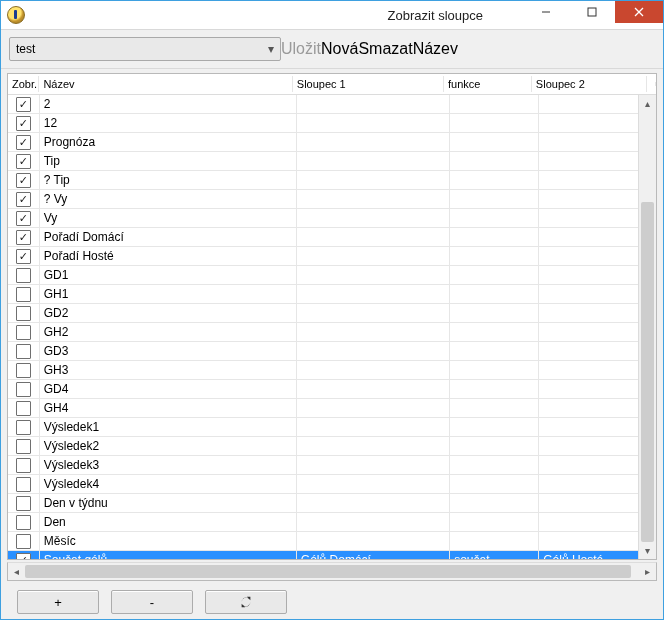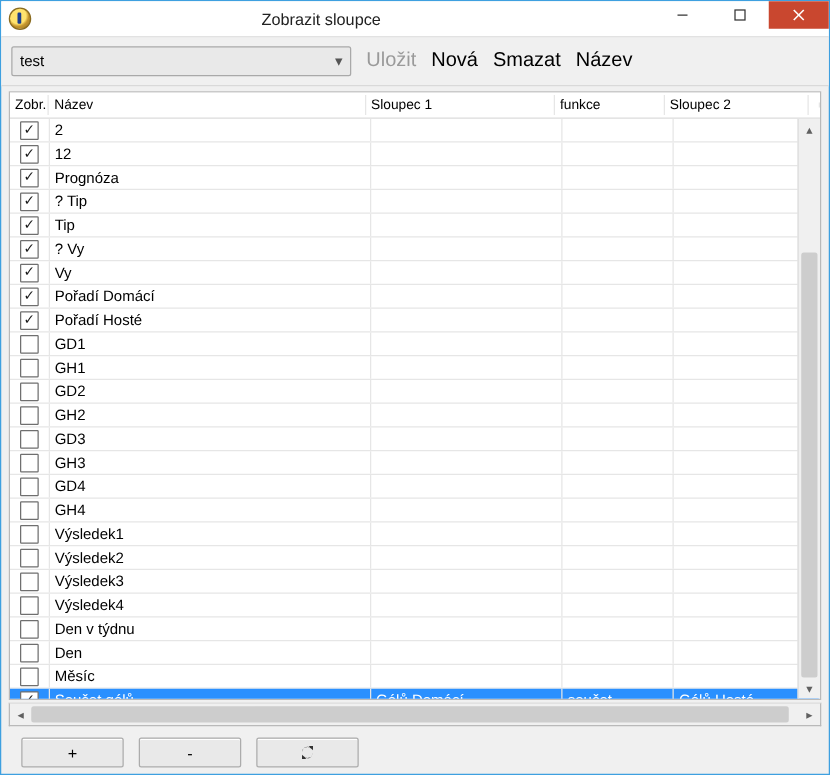--- a/index.html
+++ b/index.html
@@ -1,24 +1,24 @@
 <!DOCTYPE html>
 <html><head>
 <meta charset="utf-8">
 <style>
   html,body{margin:0;padding:0;font-family:"Segoe UI",Tahoma,sans-serif;font-size:12px;color:#000;background:#fff}
   .window{width:664px;height:620px;box-sizing:border-box;border:1px solid #3ea0e0;background:#f0f0f0;display:flex;flex-direction:column}
   .titlebar{height:28px;background:#fff;display:flex;align-items:center;border-bottom:1px solid #d9d9d9}
   .title-icon{width:16px;height:16px;margin:0 6px;border-radius:50%;background:radial-gradient(circle at 40% 35%,#ffe36e 0 45%,#c6962e 60%,#8a6b1f 100%);border:1px solid #8a6b1f;position:relative}
   .title-icon::after{content:"";position:absolute;left:6px;top:3px;width:3px;height:9px;background:#1a3d8f;border-radius:1px}
-  .title-text{flex:1;text-align:center;font-size:13px;color:#222;padding-right:40px}
+  .title-text{flex:1;text-align:right;font-size:13px;color:#222;padding-right:40px}
   .win-controls{display:flex;height:22px;align-self:flex-start}
   .win-btn{width:46px;height:22px;display:flex;align-items:center;justify-content:center;font-size:14px;color:#333}
   .win-btn.close{background:#c9472f;color:#fff;width:48px}
-  .toolbar{height:30px;display:flex;align-items:center;padding:4px 8px;gap:12px;background:#f0f0f0;border-bottom:1px solid #d9d9d9}
+  .toolbar{height:30px;display:flex;align-items:center;padding:4px 8px;background:#f0f0f0;border-bottom:1px solid #d9d9d9}
   .combo{flex:0 0 258px;height:22px;display:flex;align-items:center;border:1px solid #a9a9a9;background:#e9e9e9;border-radius:2px;padding:0 6px;justify-content:space-between}
   .combo span{color:#000}
   .combo .chev{color:#555}
   .tool-link{font-size:16px;color:#000;cursor:default}
   .tool-link.disabled{color:#9a9a9a}
   .grid-wrap{flex:1;margin:4px 6px 2px 6px;border:1px solid #b9b9b9;background:#fff;display:flex;flex-direction:column;overflow:hidden}
   .grid-header{display:flex;background:#fff;border-bottom:1px solid #dcdcdc;font-size:11px;color:#000;height:20px;align-items:center}
   .grid-header .cell{padding:2px 4px;border-right:1px solid #e6e6e6;box-sizing:border-box;overflow:hidden;white-space:nowrap}
   .grid-body{flex:1;overflow:hidden;position:relative}
   .row{display:flex;height:18px;align-items:center;border-bottom:1px solid #e6e6e6;font-size:12px}
@@ -117,30 +117,30 @@
             </div>
             <div class="cell col1">Prognóza</div>
             <div class="cell col2"></div>
             <div class="cell col3"></div>
             <div class="cell col4"></div>
           </div>
           <div class="row">
             <div class="cell col0">
               <div class="cb-box checked"></div>
             </div>
+            <div class="cell col1">Tip</div>
+            <div class="cell col2"></div>
+            <div class="cell col3"></div>
+            <div class="cell col4"></div>
+          </div>
+          <div class="row">
+            <div class="cell col0">
+              <div class="cb-box checked"></div>
+            </div>
             <div class="cell col1">? Tip</div>
-            <div class="cell col2"></div>
-            <div class="cell col3"></div>
-            <div class="cell col4"></div>
-          </div>
-          <div class="row">
-            <div class="cell col0">
-              <div class="cb-box checked"></div>
-            </div>
-            <div class="cell col1">Tip</div>
             <div class="cell col2"></div>
             <div class="cell col3"></div>
             <div class="cell col4"></div>
           </div>
           <div class="row">
             <div class="cell col0">
               <div class="cb-box checked"></div>
             </div>
             <div class="cell col1">? Vy</div>
             <div class="cell col2"></div>

